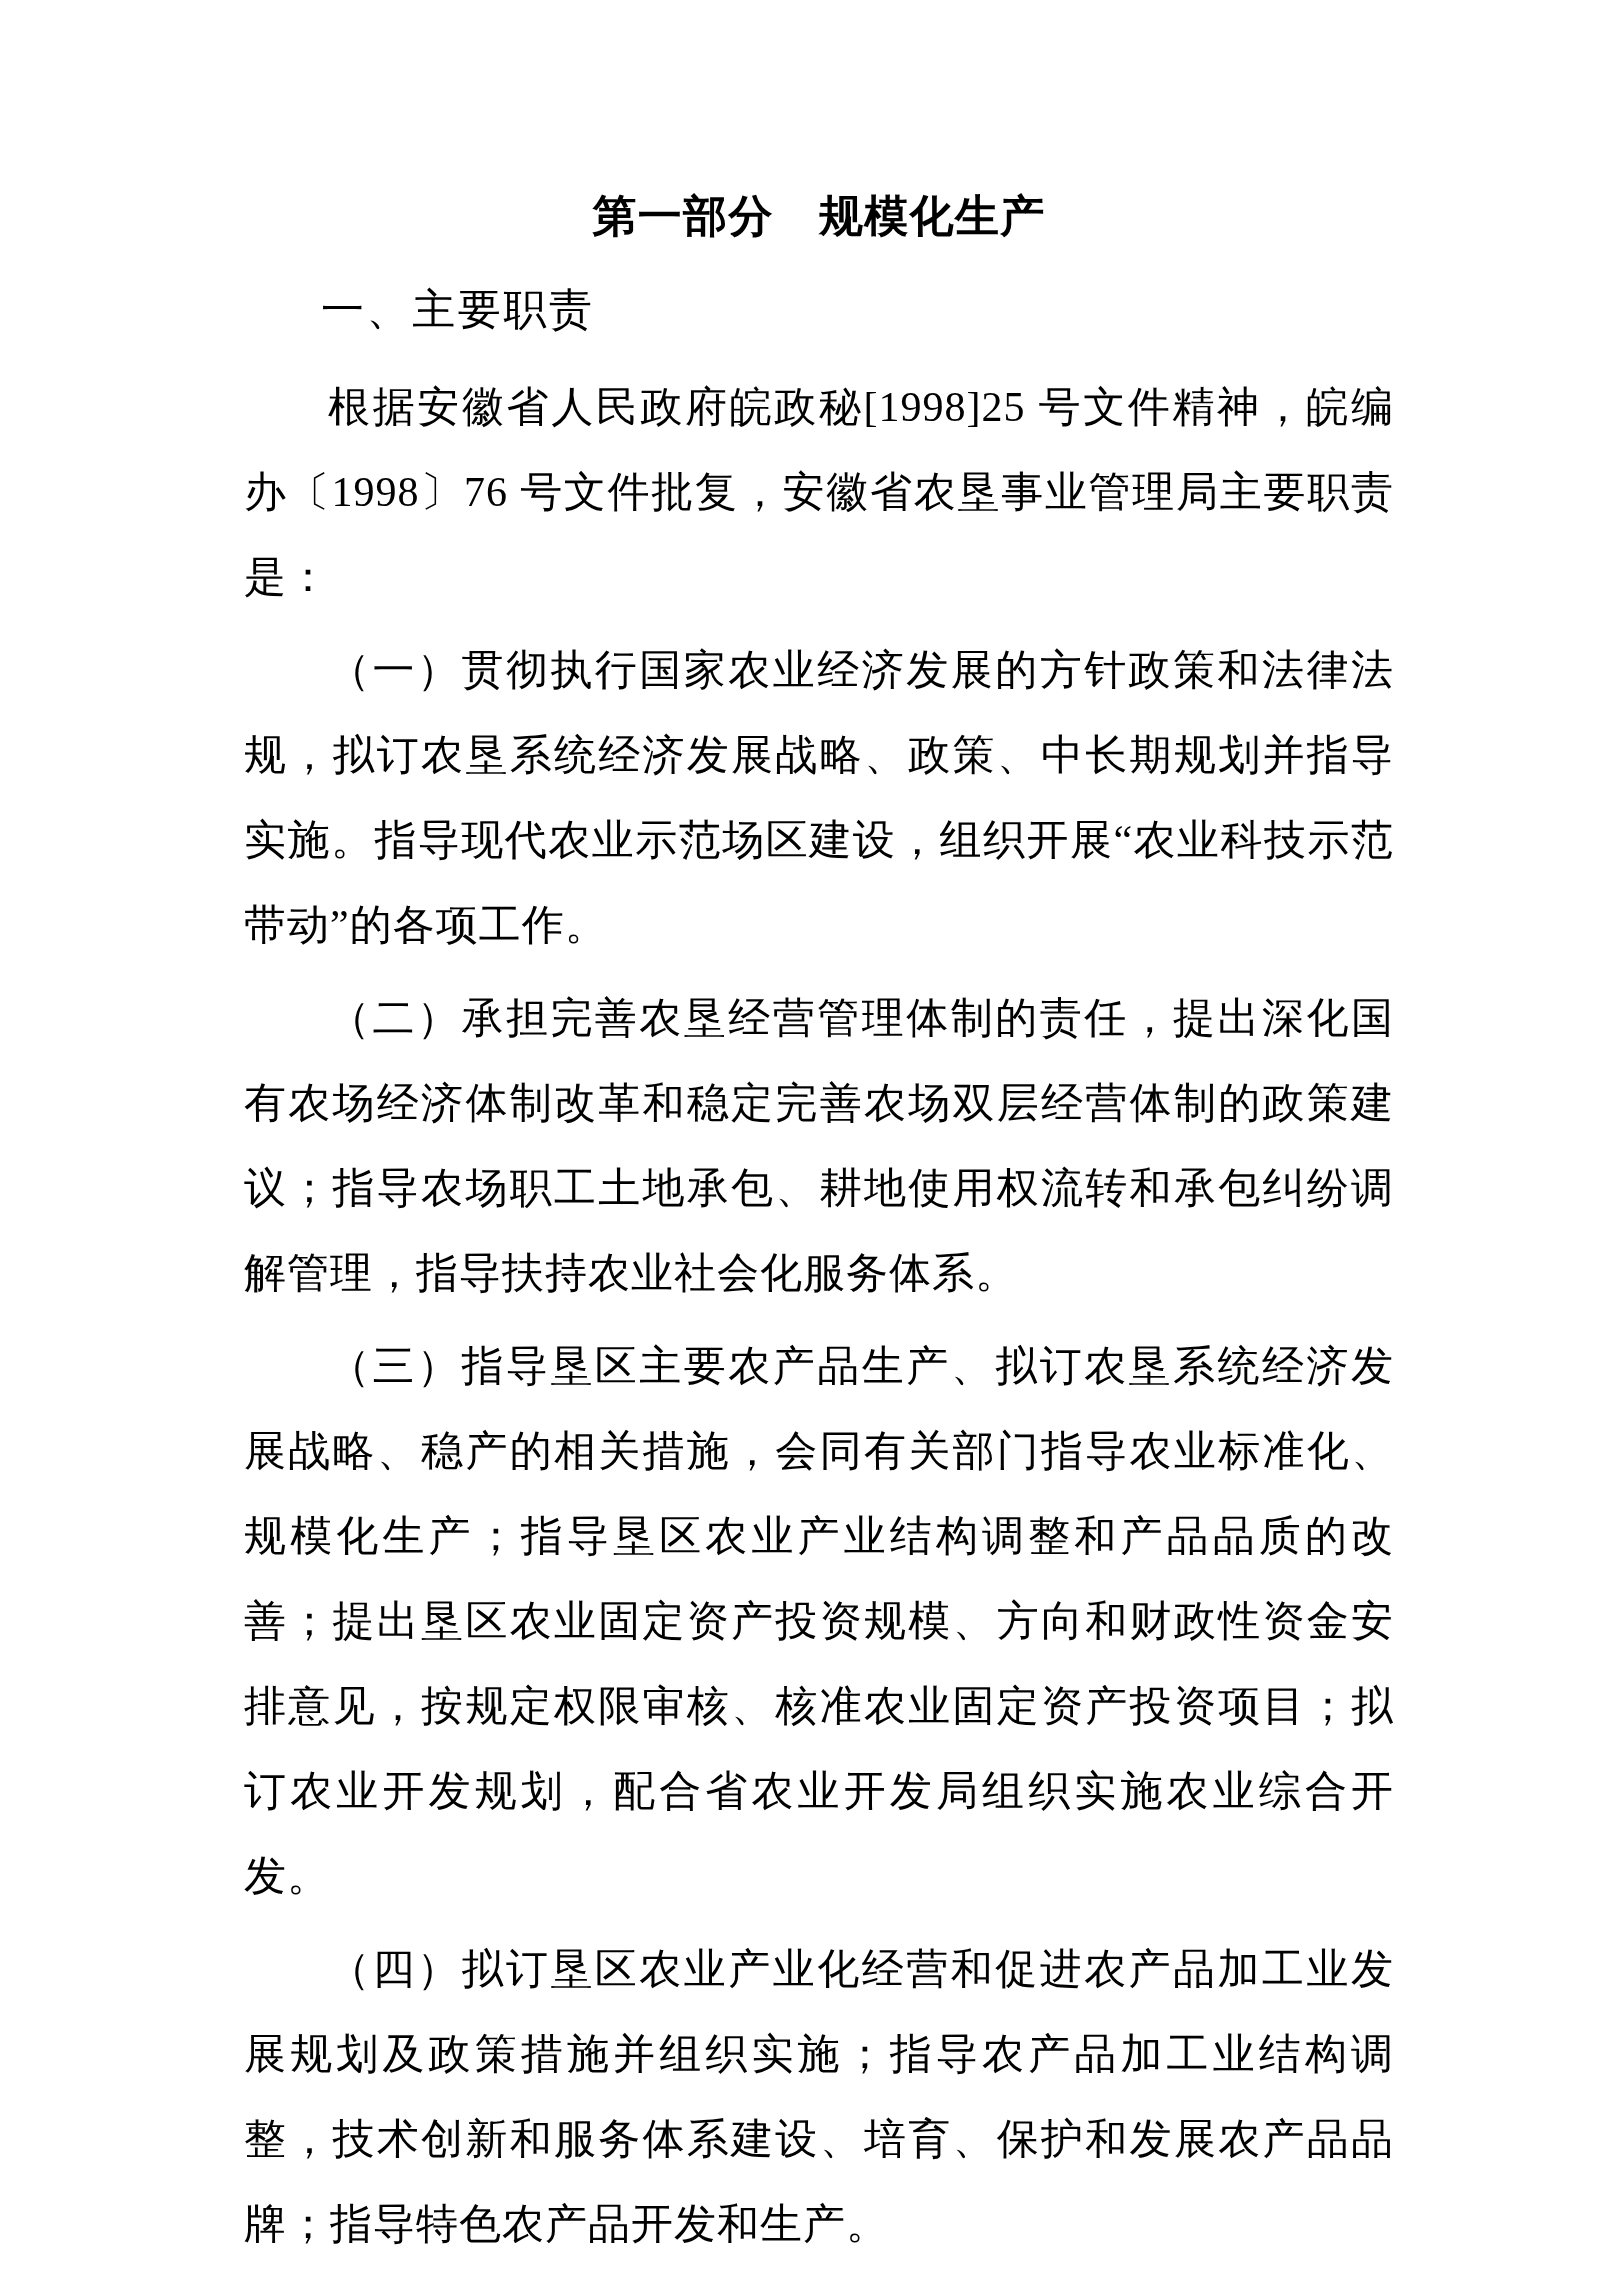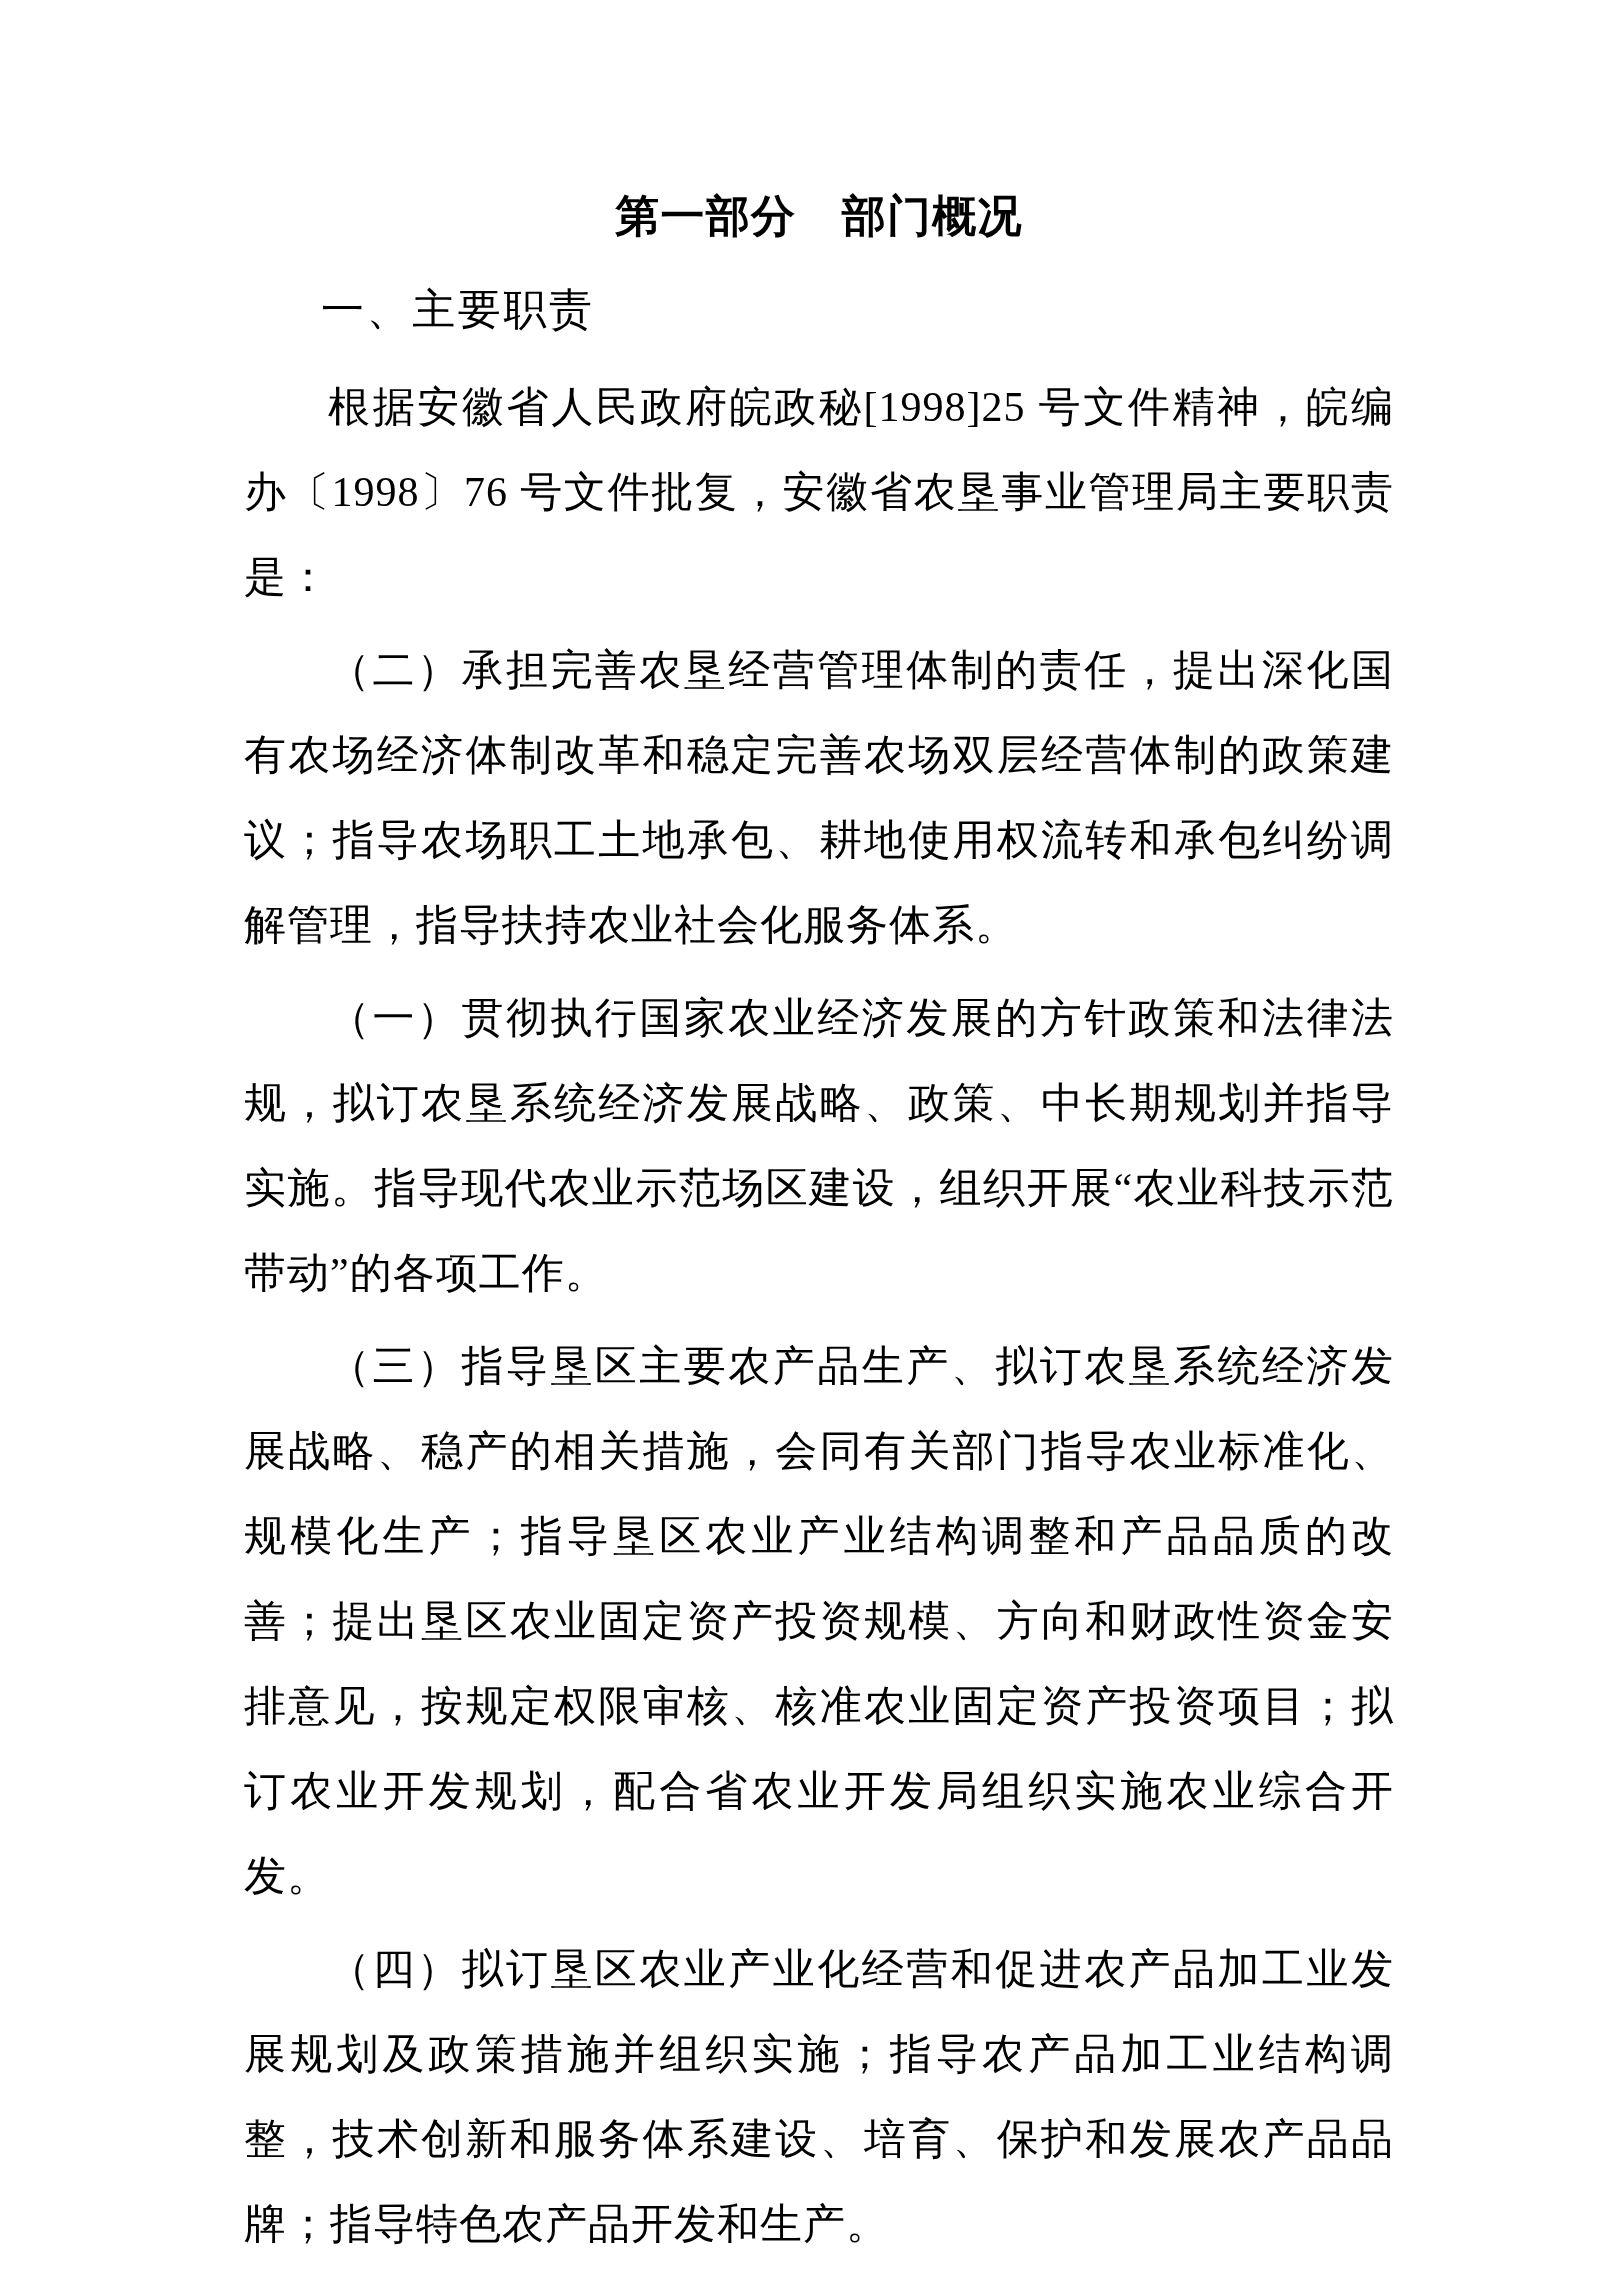--- a/index.html
+++ b/index.html
@@ -58,29 +58,29 @@
     font-family: "Liberation Serif", "DejaVu Serif", serif;
     font-size: 29px;
     line-height: 39px;
     text-align: center;
   }
 </style>
 </head>
 <body>
 
 <div class="sheet">
-  <h1 class="doc-title">第一部分　部门概况</h1>
+  <h1 class="doc-title">第一部分　规模化生产</h1>
 
   <h2 class="section-heading">一、主要职责</h2>
 
   <p class="body-para first">根据安徽省人民政府皖政秘[1998]25 号文件精神，皖编办〔1998〕76 号文件批复，安徽省农垦事业管理局主要职责是：</p>
 
+  <p class="body-para">（一）贯彻执行国家农业经济发展的方针政策和法律法规，拟订农垦系统经济发展战略、政策、中长期规划并指导实施。指导现代农业示范场区建设，组织开展“农业科技示范带动”的各项工作。</p>
+
   <p class="body-para">（二）承担完善农垦经营管理体制的责任，提出深化国有农场经济体制改革和稳定完善农场双层经营体制的政策建议；指导农场职工土地承包、耕地使用权流转和承包纠纷调解管理，指导扶持农业社会化服务体系。</p>
-
-  <p class="body-para">（一）贯彻执行国家农业经济发展的方针政策和法律法规，拟订农垦系统经济发展战略、政策、中长期规划并指导实施。指导现代农业示范场区建设，组织开展“农业科技示范带动”的各项工作。</p>
 
   <p class="body-para">（三）指导垦区主要农产品生产、拟订农垦系统经济发展战略、稳产的相关措施，会同有关部门指导农业标准化、规模化生产；指导垦区农业产业结构调整和产品品质的改善；提出垦区农业固定资产投资规模、方向和财政性资金安排意见，按规定权限审核、核准农业固定资产投资项目；拟订农业开发规划，配合省农业开发局组织实施农业综合开发。</p>
 
   <p class="body-para">（四）拟订垦区农业产业化经营和促进农产品加工业发展规划及政策措施并组织实施；指导农产品加工业结构调整，技术创新和服务体系建设、培育、保护和发展农产品品牌；指导特色农产品开发和生产。</p>
 
   <div class="page-number">4</div>
 </div>
 
 
 </body></html>

